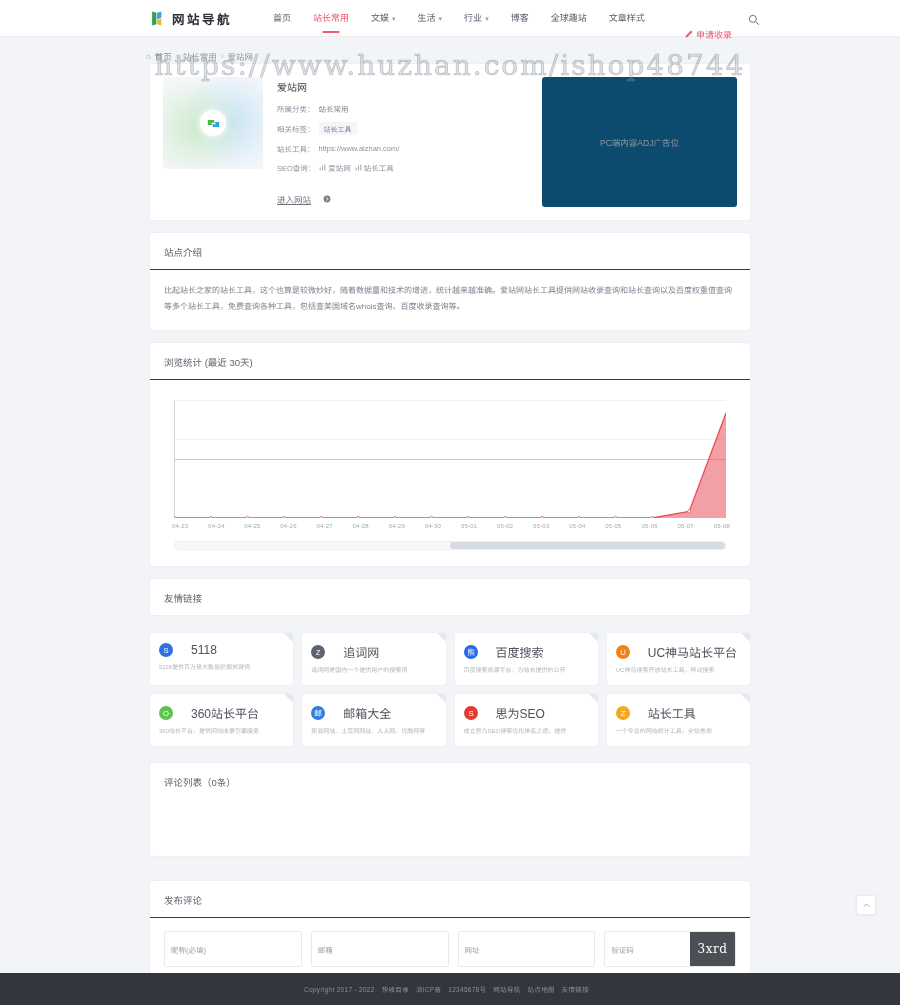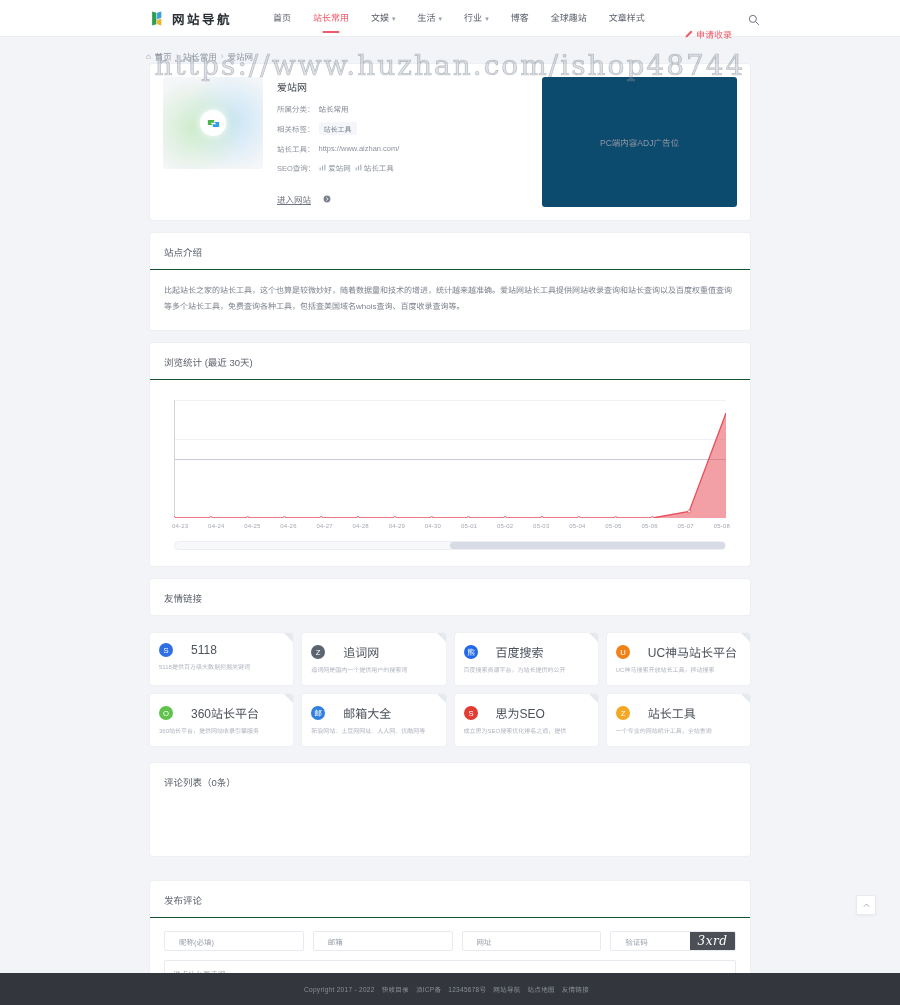--- a/index.html
+++ b/index.html
@@ -153,30 +153,30 @@
     position: absolute; top: 0; right: 0; width: 0; height: 0;
     border-top: 9px solid #e5e8ed; border-left: 9px solid transparent;
     border-top-right-radius: 3px;
   }
 
   
   .comments-body { height: 57px; }
   .form-body { padding: 13px 14px 14px 14px; }
   .form-row { display: flex; gap: 9px; }
   .field {
-    flex: 1; height: 20px; border: 1px solid #e7eaee; border-radius: 2px;
-    background: #fff; font-size: 7.5px; color: #9aa0aa; padding: 0 14px;
+    flex: 1; height: 36px; border: 1px solid #e7eaee; border-radius: 2px;
+    background: #fff; font-size: 7.5px; color: #9aa0aa; padding: 0 6px;
     display: flex; align-items: center;
   }
   .field-cap { position: relative; padding-right: 0; overflow: hidden; }
   .captcha {
     position: absolute; right: 0; top: -1px; bottom: -1px; width: 45px;
     background: #4c4f55; color: #ffffff; display: flex; align-items: center;
     justify-content: center; font-family: "DejaVu Serif", serif;
-    font-size: 12px; font-style: italic; letter-spacing: .5px; cursor: pointer;
+    font-size: 12px; letter-spacing: .5px; cursor: pointer;
   }
   .textarea {
     margin-top: 9px; height: 57px; border: 1px solid #e7eaee; border-radius: 2px;
     background: #fff; font-size: 7.5px; color: #a4a9b3; padding: 7px 8px;
     position: relative;
   }
   .textarea::after {
     content: ""; position: absolute; right: 1px; bottom: 1px;
     width: 0; height: 0; border-bottom: 5px solid #cfd3da; border-left: 5px solid transparent;
   }

